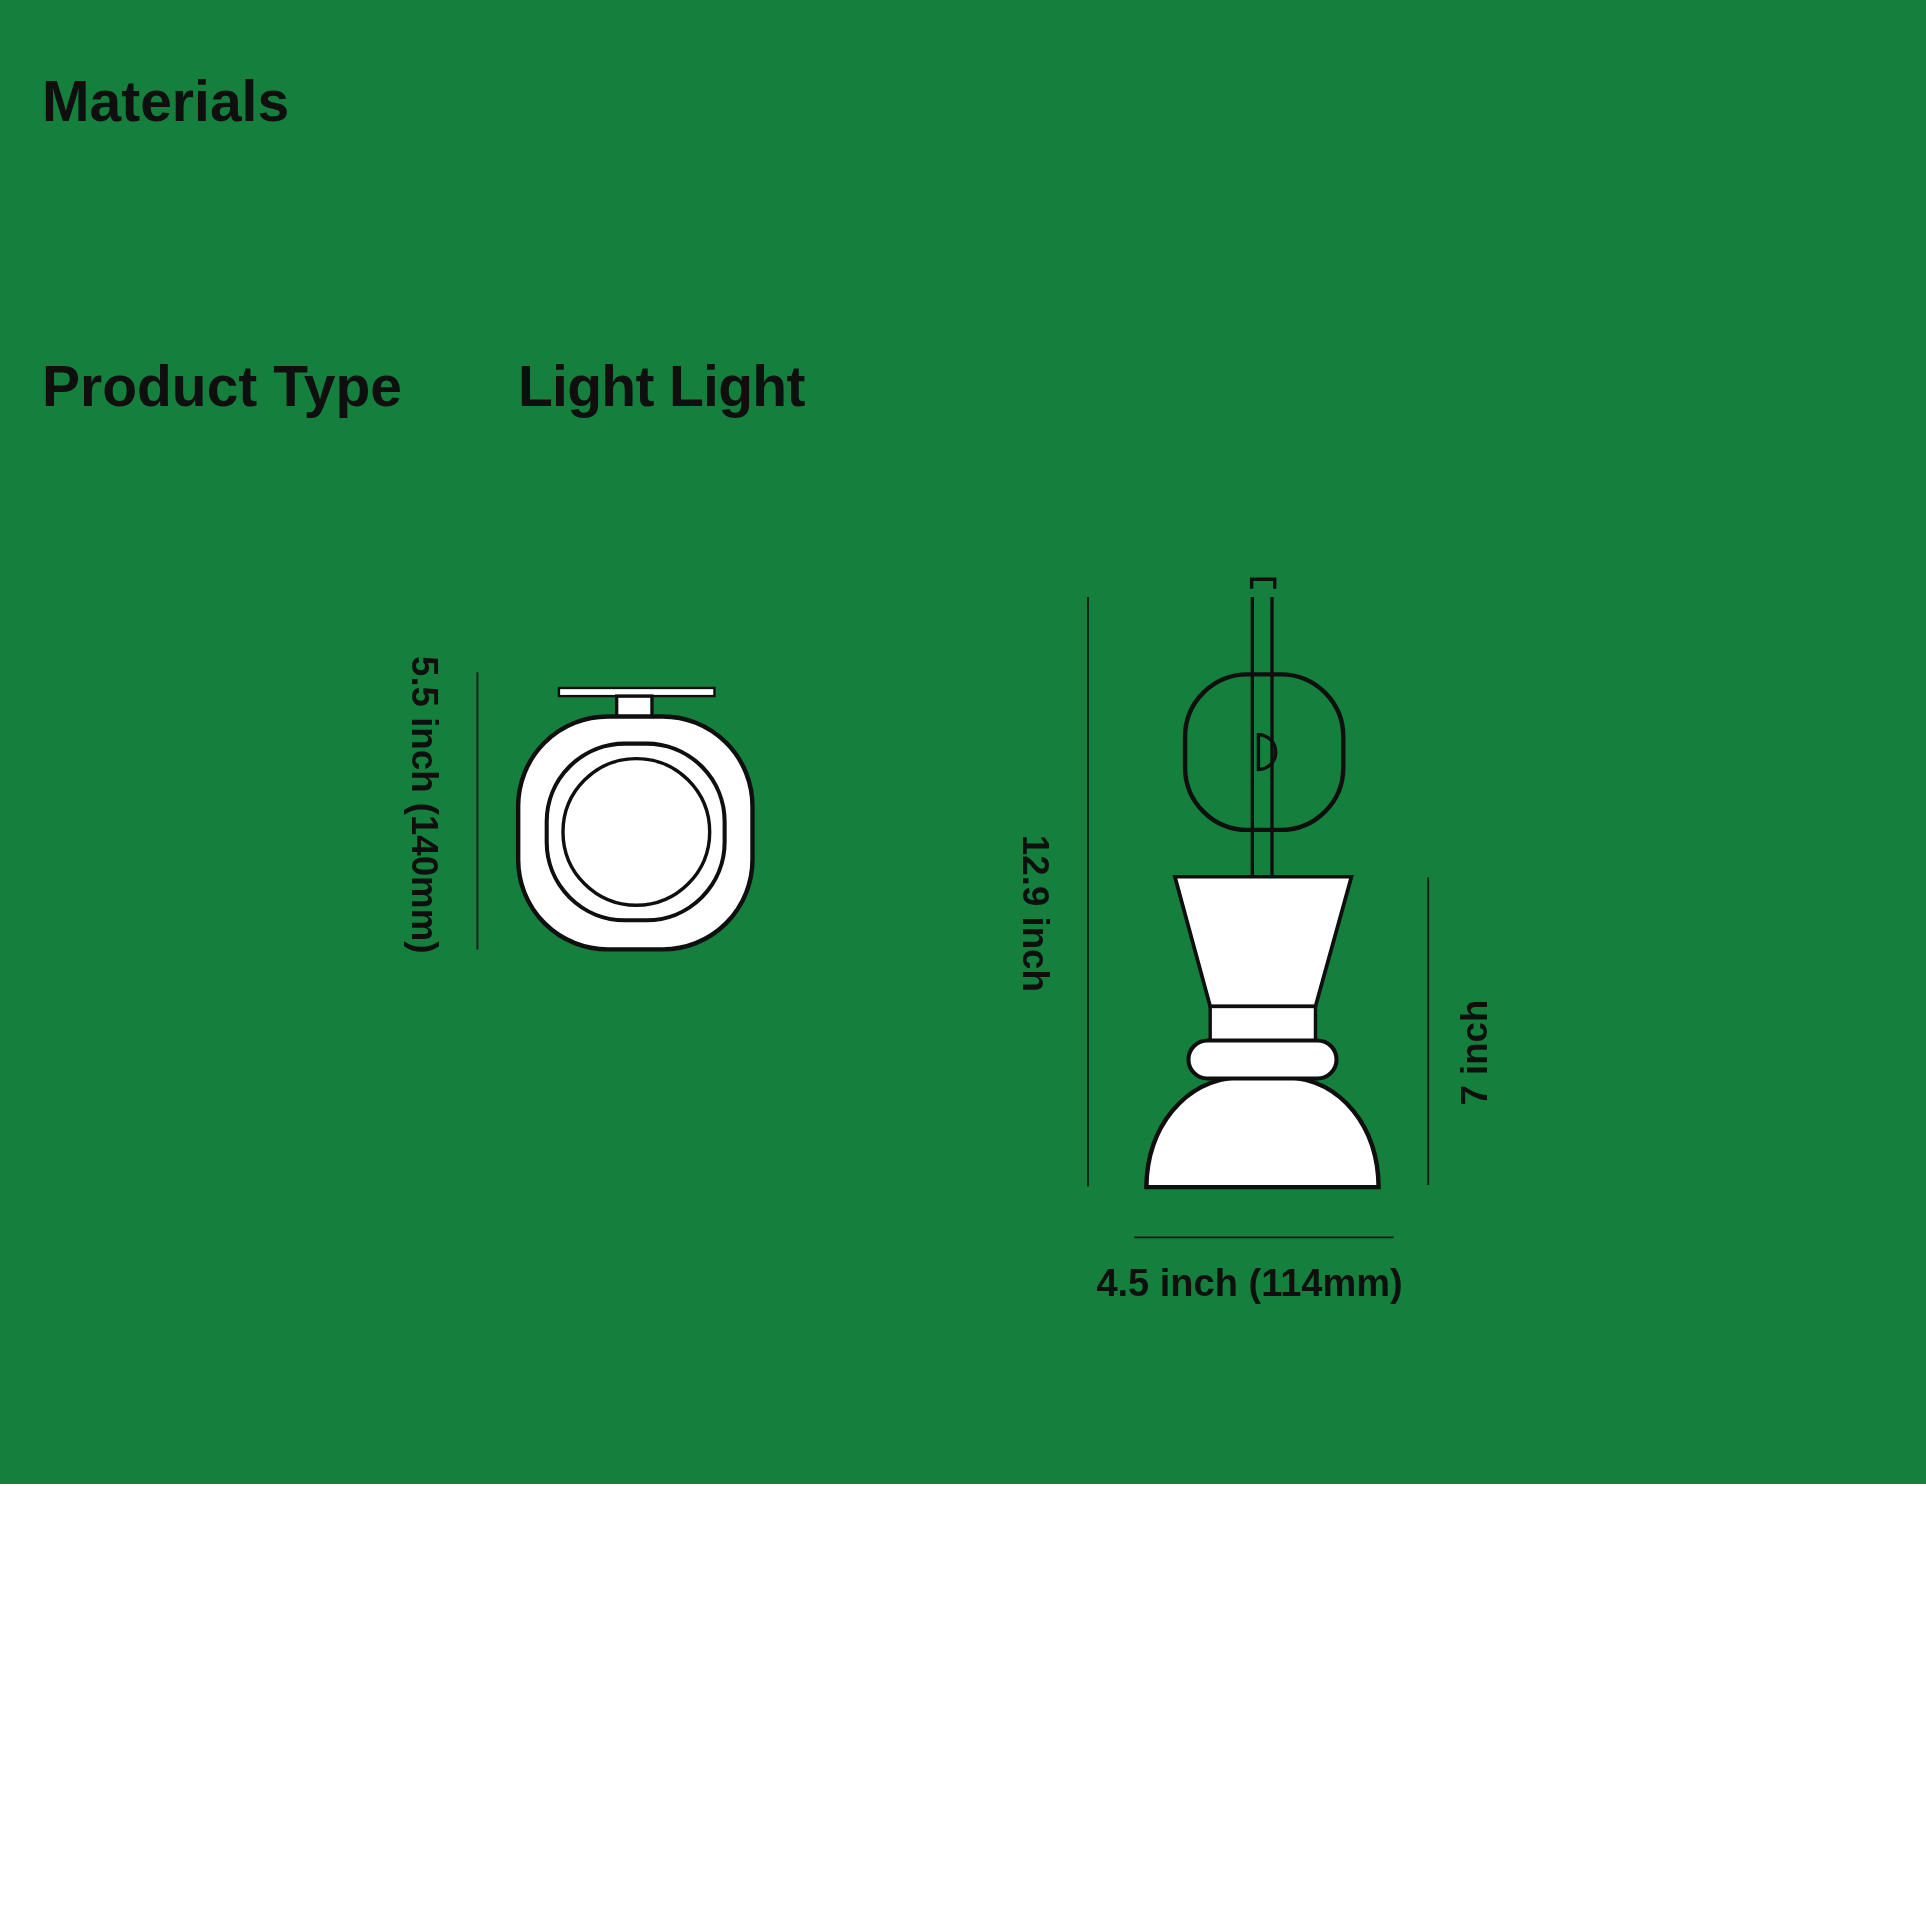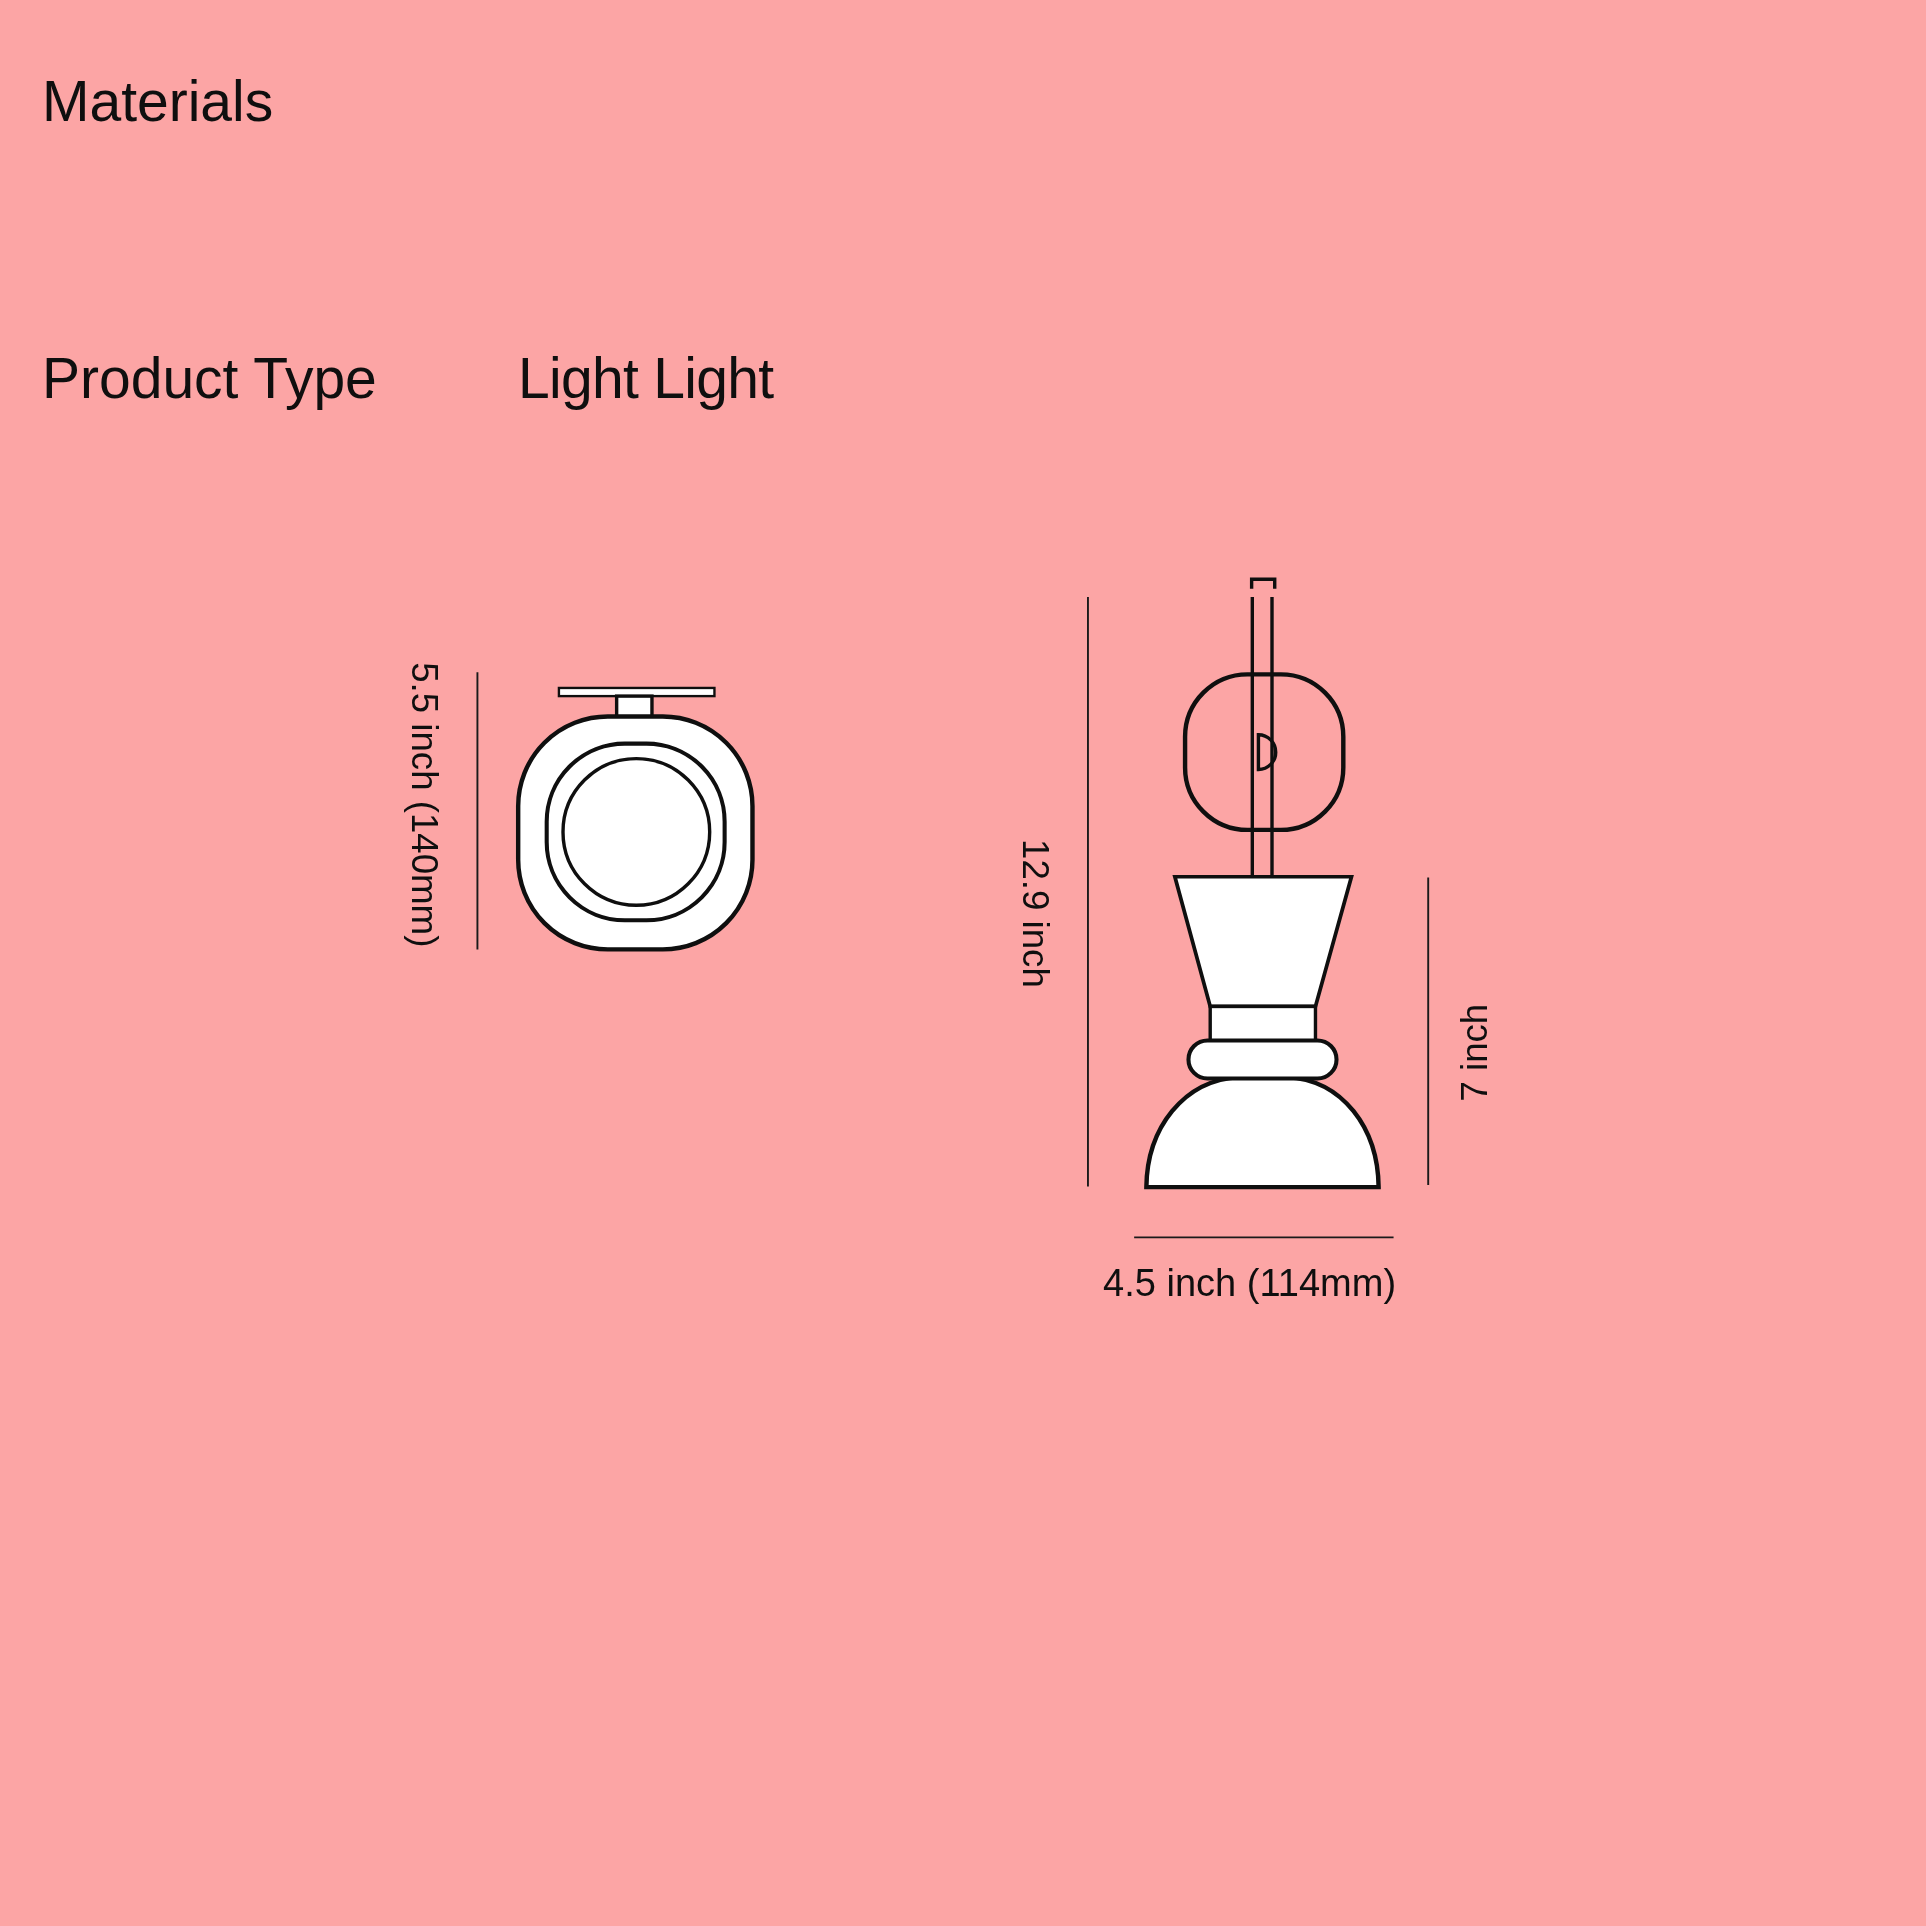--- a/index.html
+++ b/index.html
@@ -3,25 +3,26 @@
 <meta charset="utf-8">
 <style>
   html, body {
     margin: 0;
     padding: 0;
     background: #ffffff;
   }
   .page {
     position: relative;
     width: 1926px;
-    height: 1926px;
-    background: #fca5a5;
+    height: 1484px;
+    background: #15803d;
     overflow: hidden;
     font-family: "Liberation Sans", sans-serif;
     color: #0f0f0f;
+    font-weight: bold;
   }
   .spec-row {
     position: absolute;
     left: 0;
     width: 1926px;
     height: 64px;
     font-size: 57px;
     line-height: 57px;
     white-space: pre;
     color: #0f0f0f;
@@ -32,21 +33,21 @@
     top: 0;
   }
   .spec-row .spec-value {
     position: absolute;
     left: 518px;
     top: 0;
     letter-spacing: -0.7px;
   }
   #row-materials  { top: 73px; }
   #row-dimensions { top: 216px; }
-  #row-product    { top: 350px; text-align: center; }
+  #row-product    { top: 358px; text-align: center; }
 
   svg.drawing {
     position: absolute;
     left: 0;
     top: 0;
     width: 1926px;
     height: 1926px;
   }
   .stroke  { fill: none; stroke: #0f0f0f; }
   .filled  { fill: #ffffff; stroke: #0f0f0f; }

